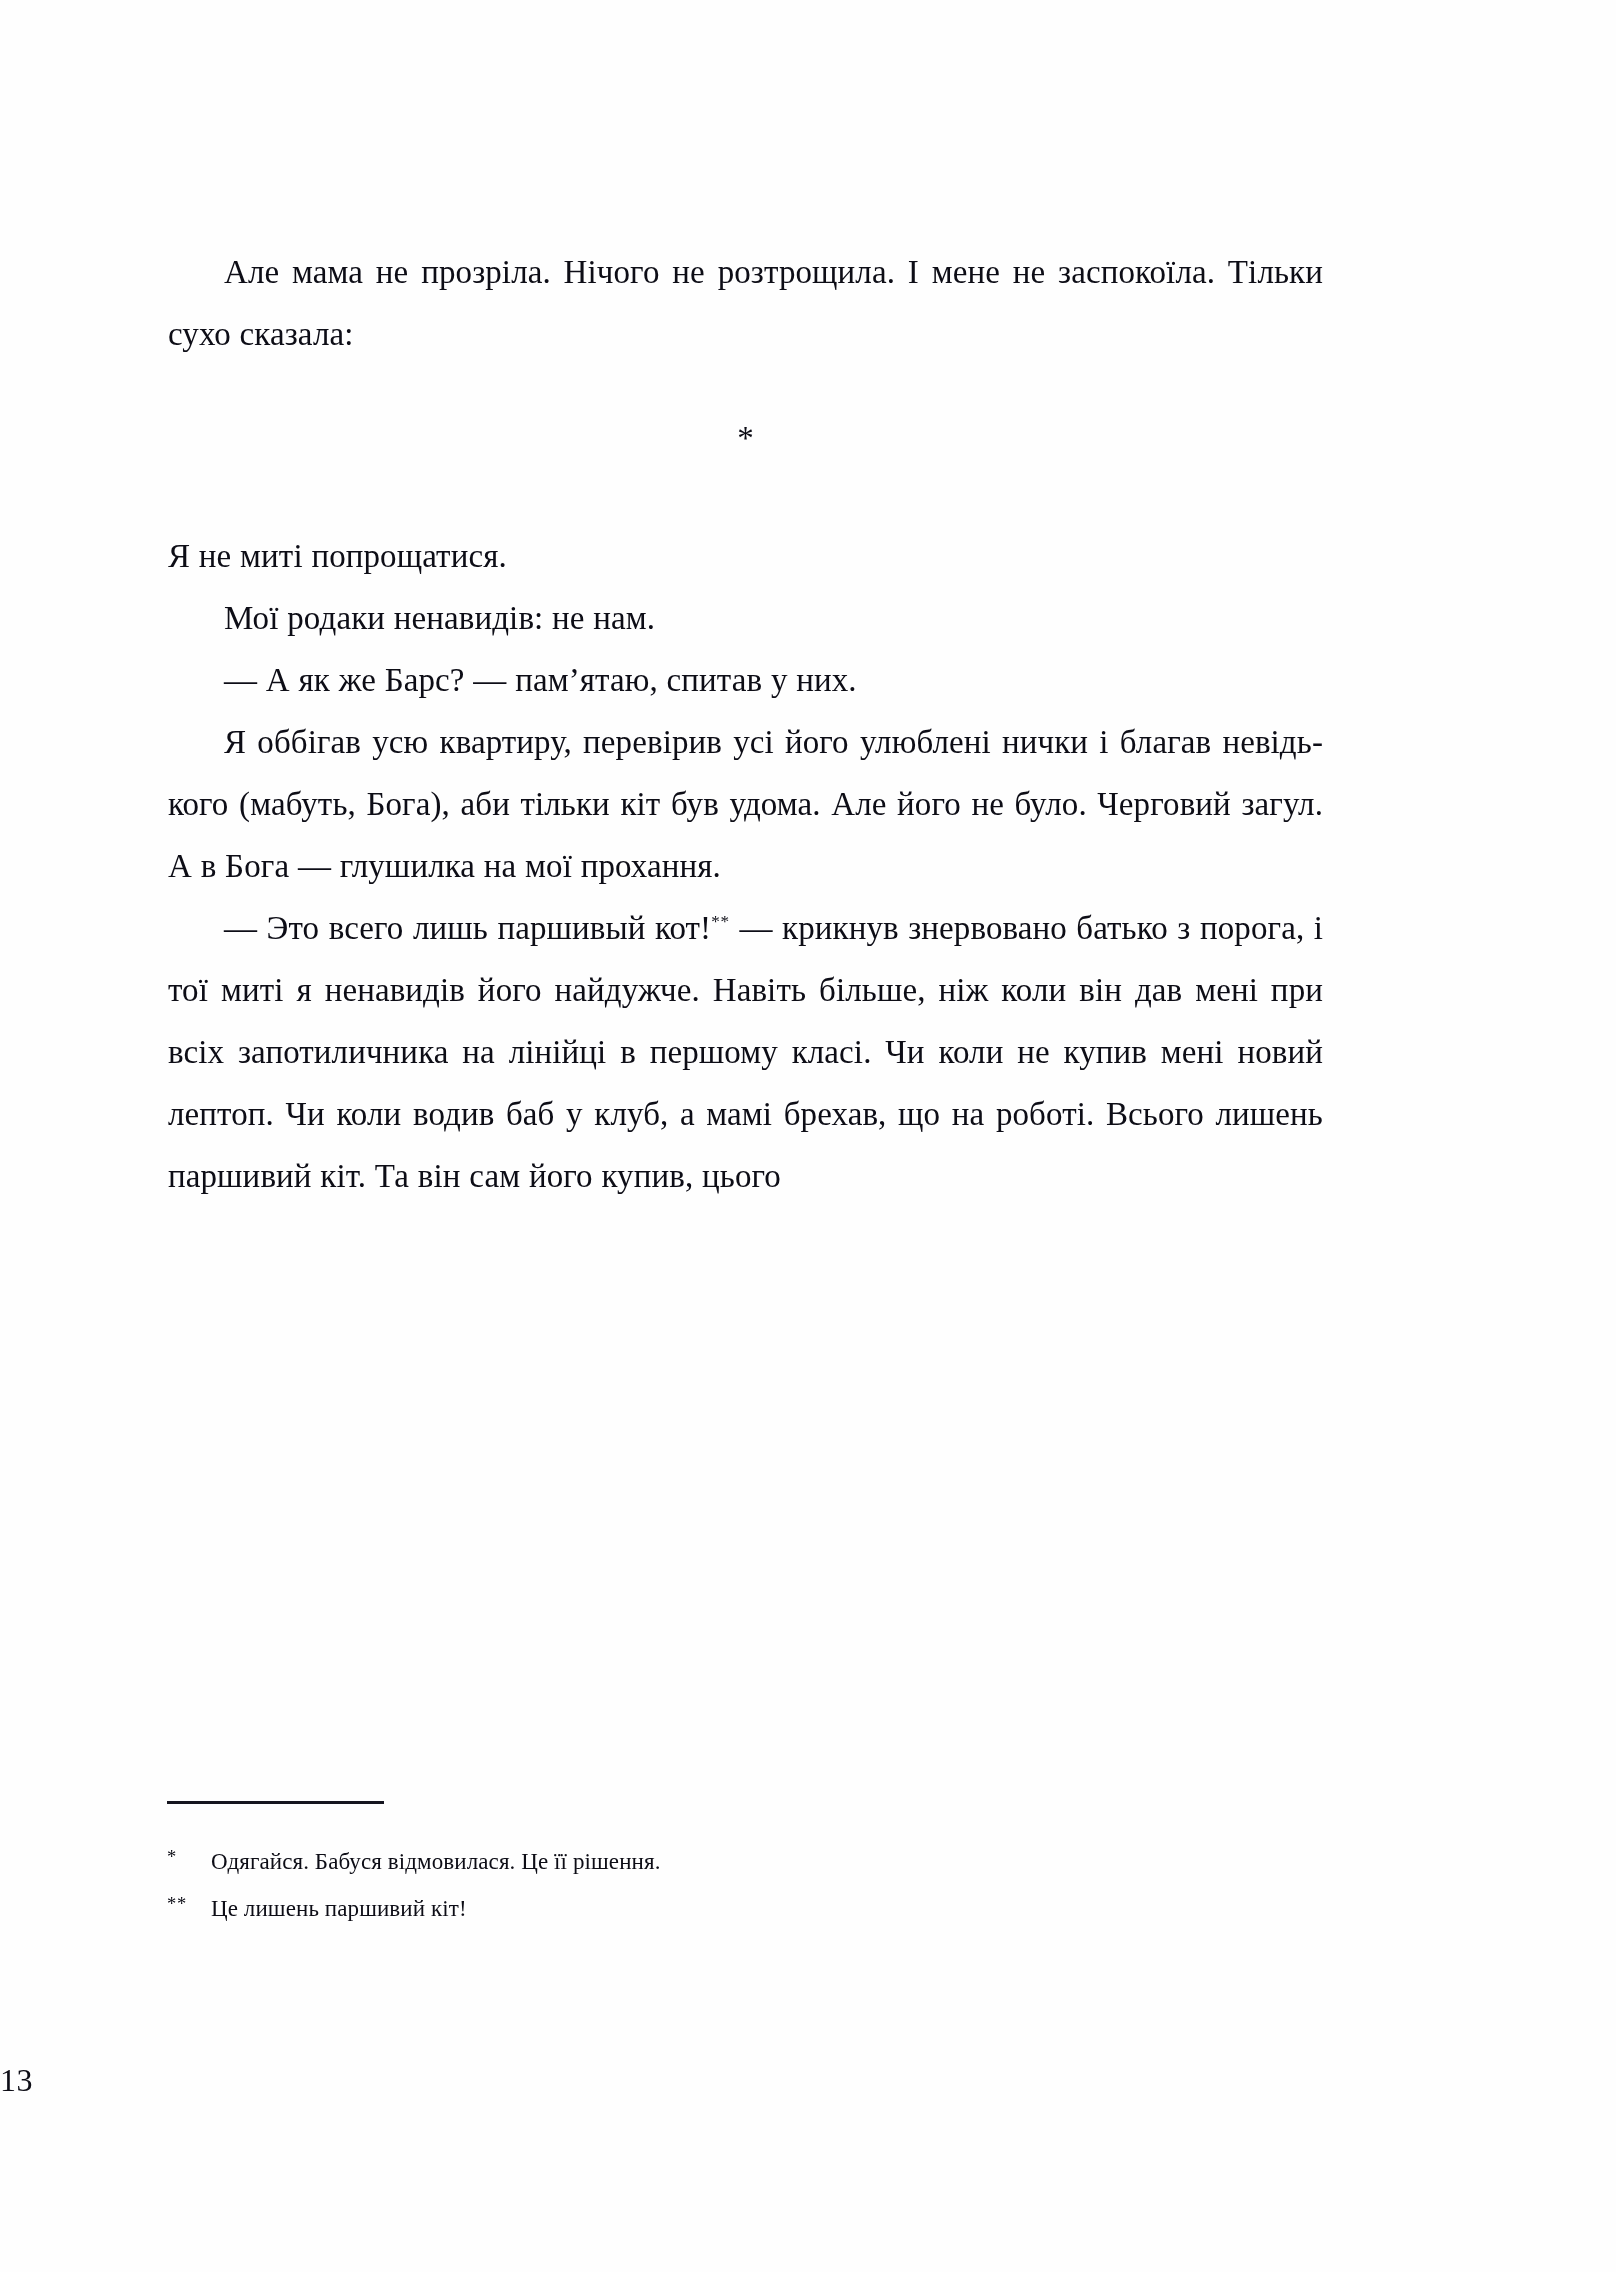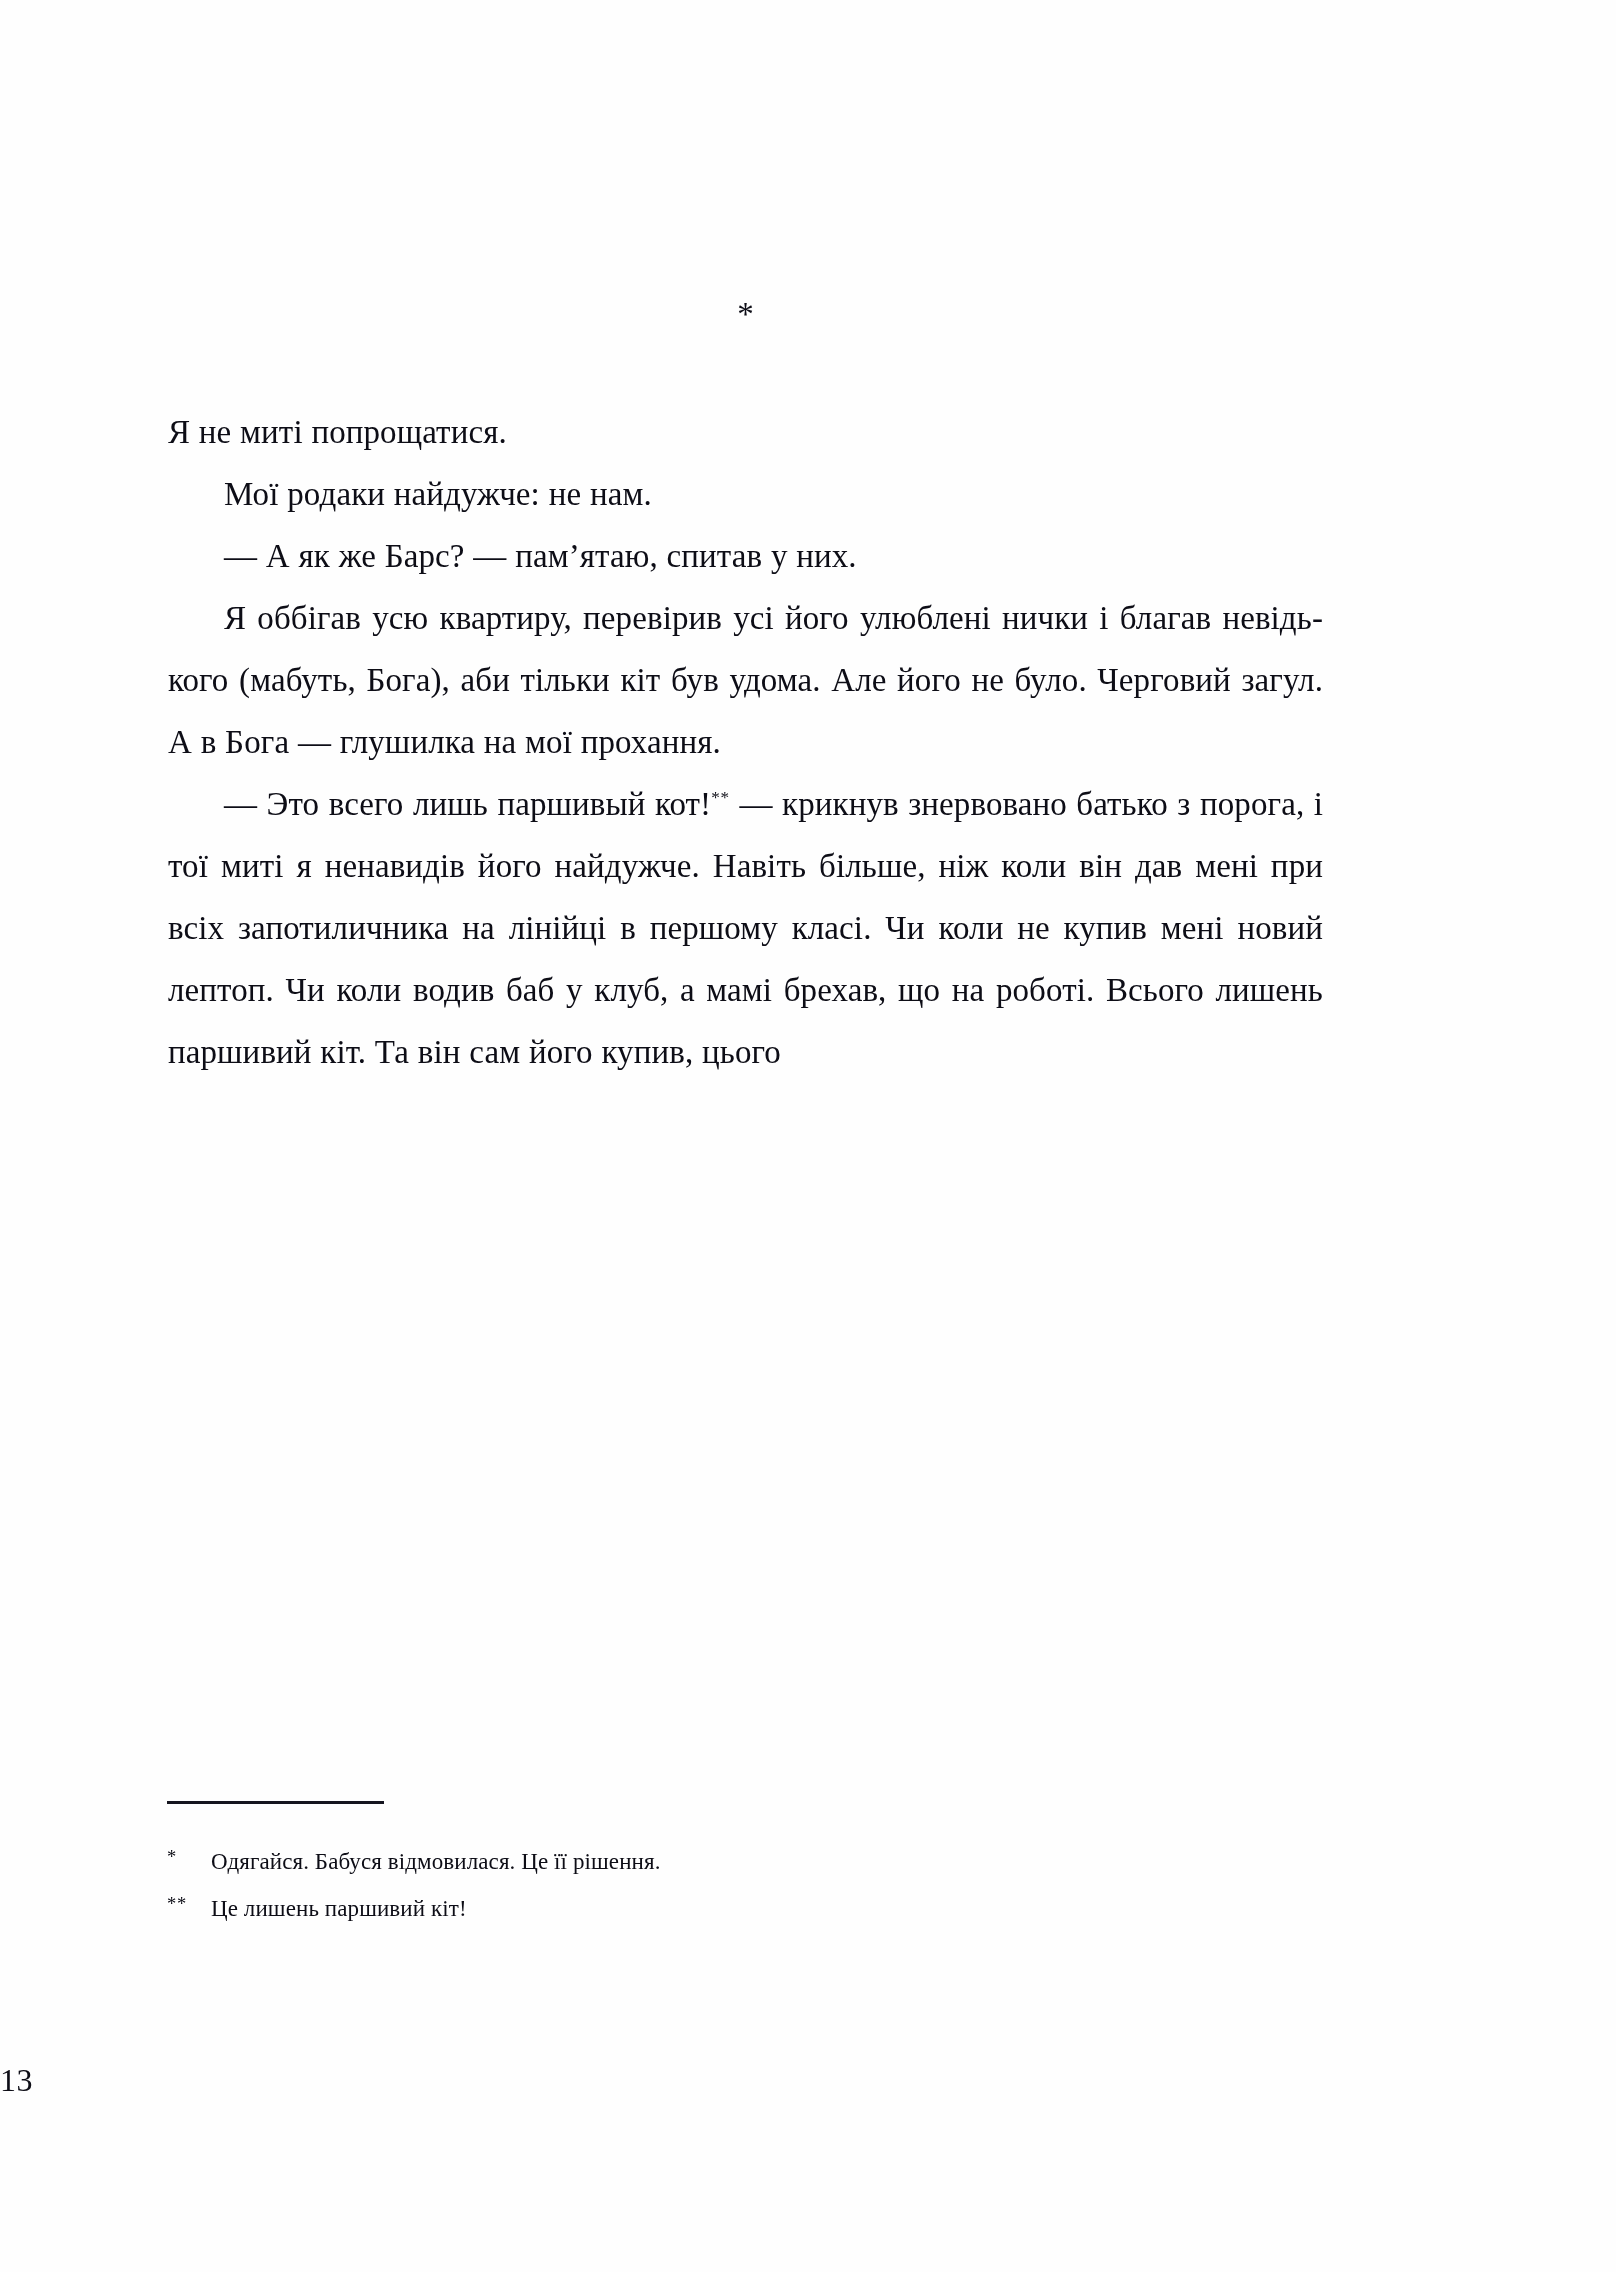--- a/index.html
+++ b/index.html
@@ -112,29 +112,30 @@
     letter-spacing: 0.4px;
   }
 </style>
 </head>
 <body>
 
 <div class="page">
 
   <div class="text-column">
 
+    <p class="body-par">Але мама не прозріла. Нічого не розтрощила. І мене не заспокоїла. Тільки сухо сказала:</p>
 
 
     <p class="scene-break">*</p>
 
     <p class="body-par no-indent">Я не миті попрощатися.</p>
 
 
 
-    <p class="body-par">Мої родаки найдужче: не нам.</p>
+    <p class="body-par">Мої родаки ненавидів: не нам.</p>
 
     <p class="body-par">— А як же Барс? — пам’ятаю, спитав у них.</p>
 
 
     <p class="body-par">Я оббігав усю квартиру, перевірив усі його улюблені нички і благав невідь-кого (мабуть, Бога), аби тільки кіт був удома. Але його не було. Черговий загул. А в Бога — глушилка на мої прохання.</p>
 
     <p class="body-par"><span>— Это всего лишь паршивый кот!</span><sup class="fn-ref">**</sup><span> — крикнув знервовано батько з порога, і тої миті я ненавидів його найдужче. Навіть більше, ніж коли він дав мені при всіх запотиличника на лінійці в першому класі. Чи коли не купив мені новий лептоп. Чи коли водив баб у клуб, а мамі брехав, що на роботі. Всього лишень паршивий кіт. Та він сам його купив, цього</span></p>
 
   </div>
 

